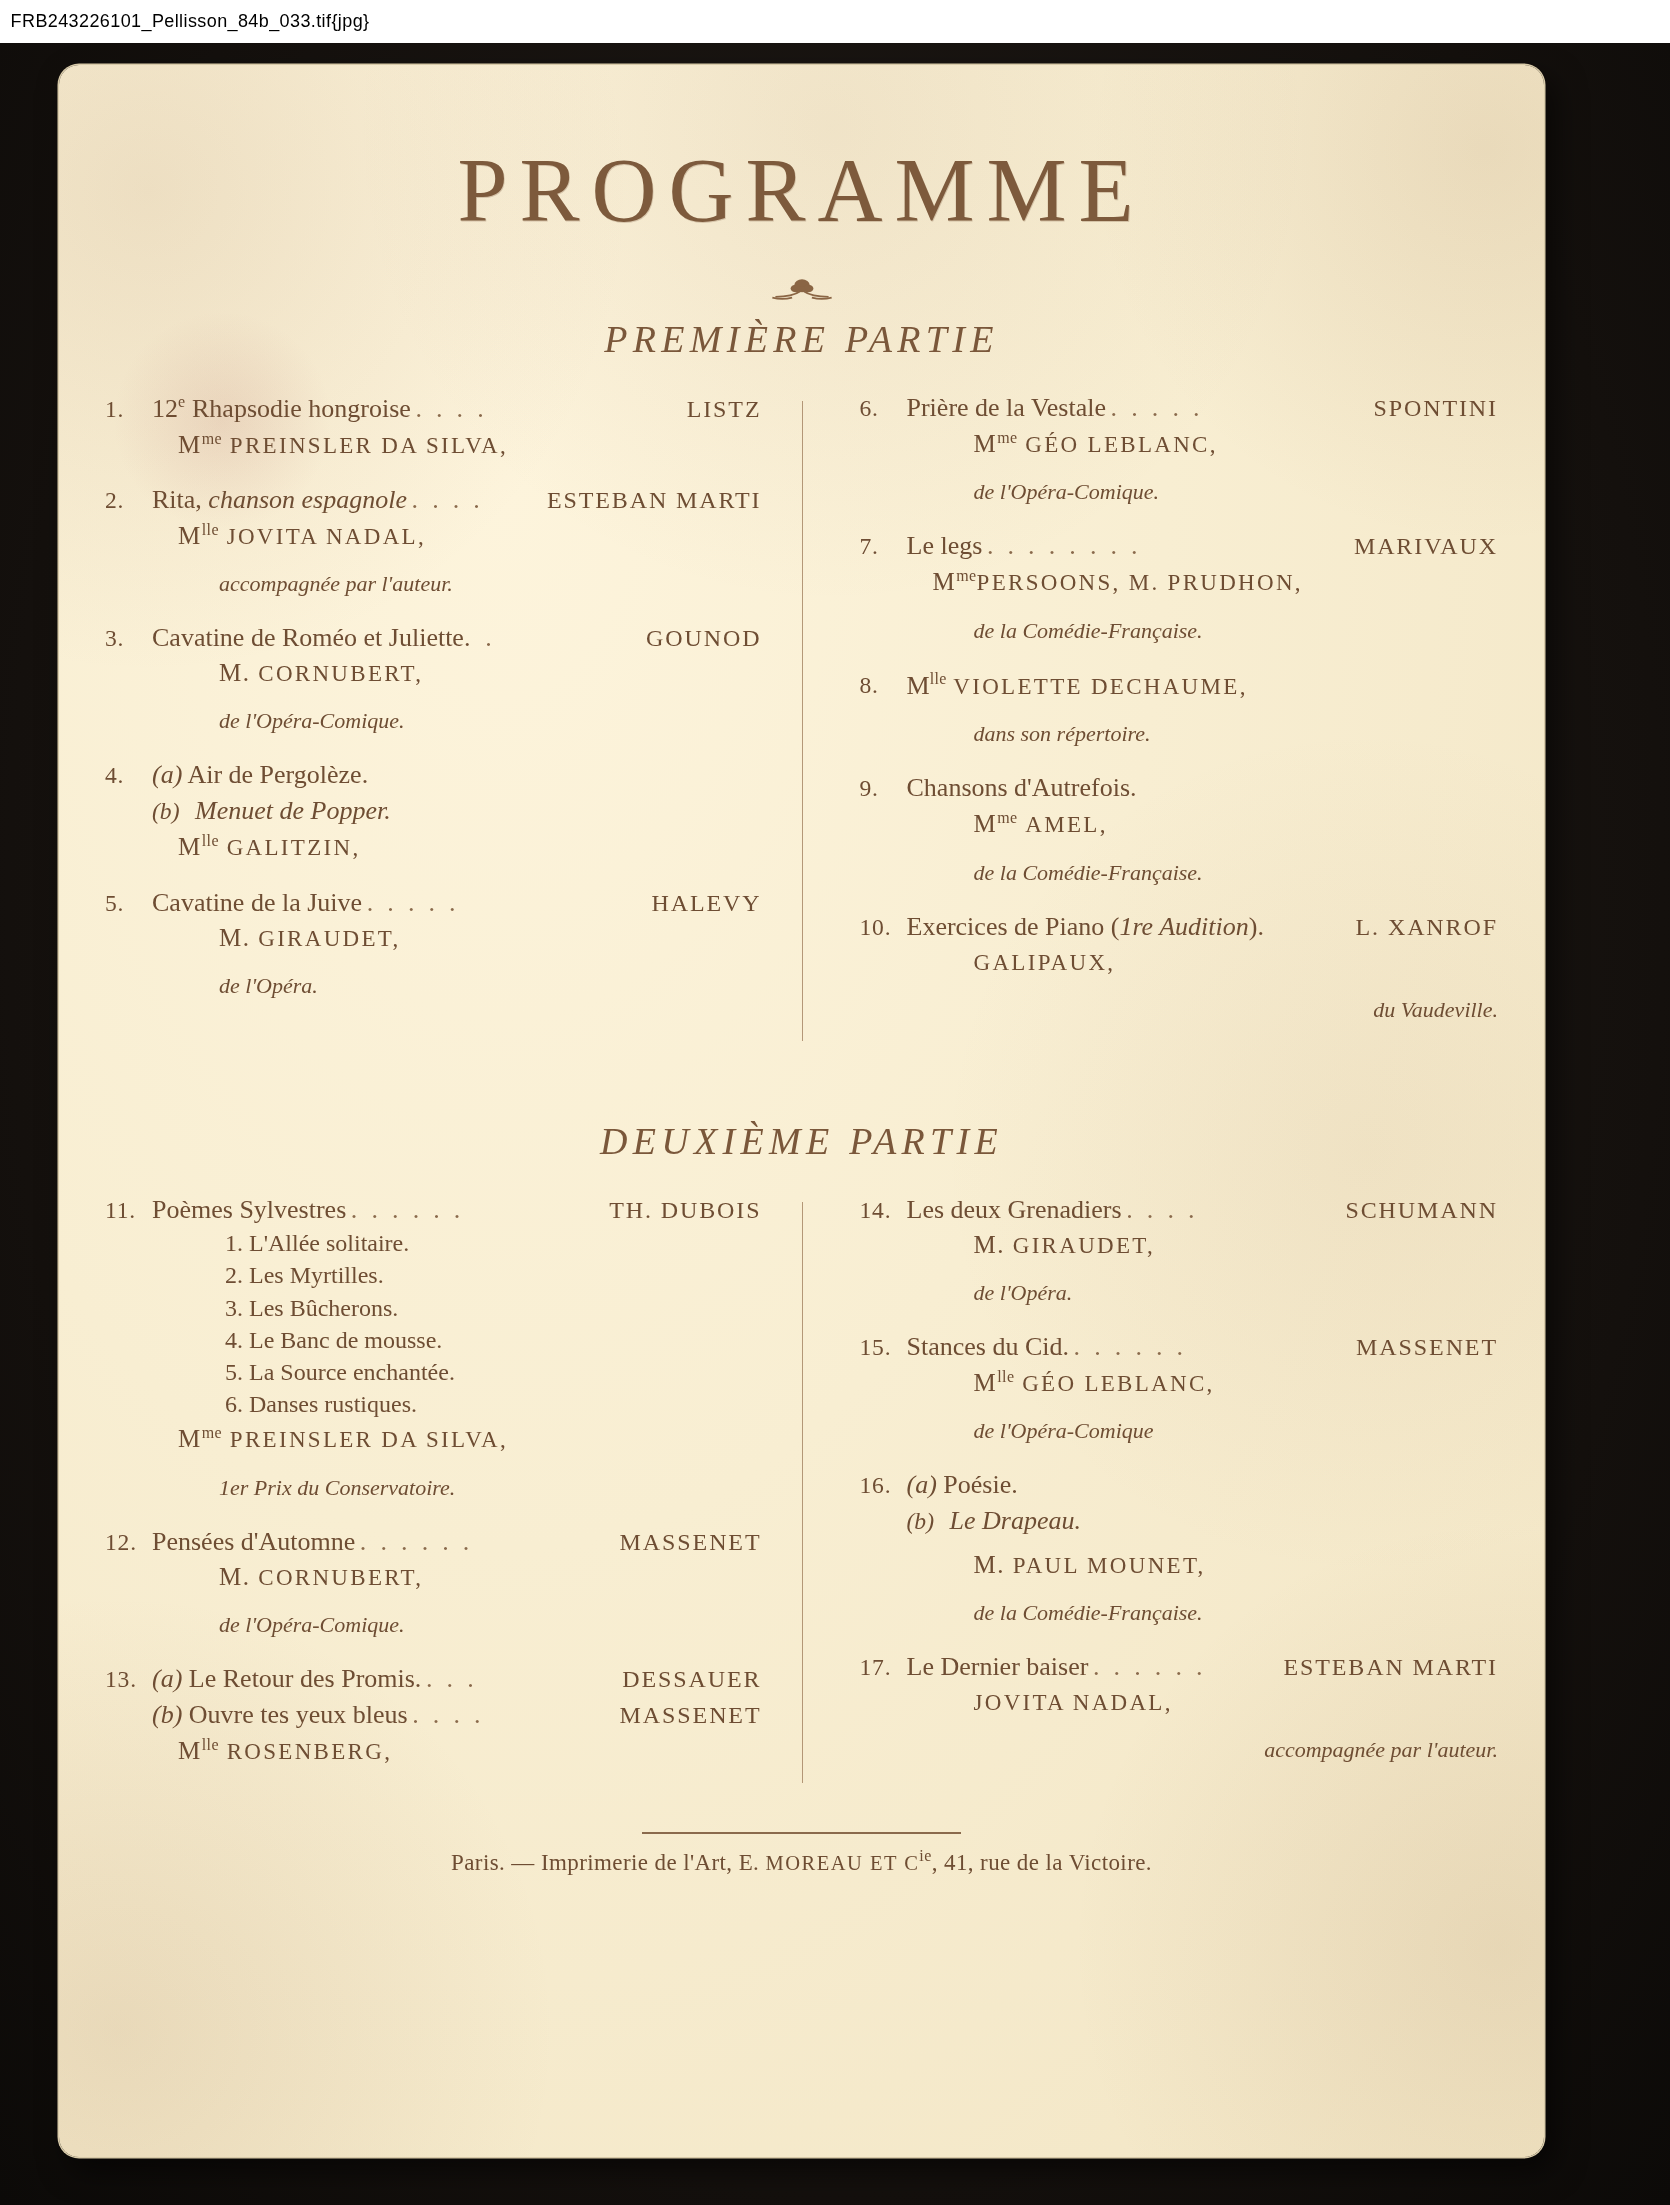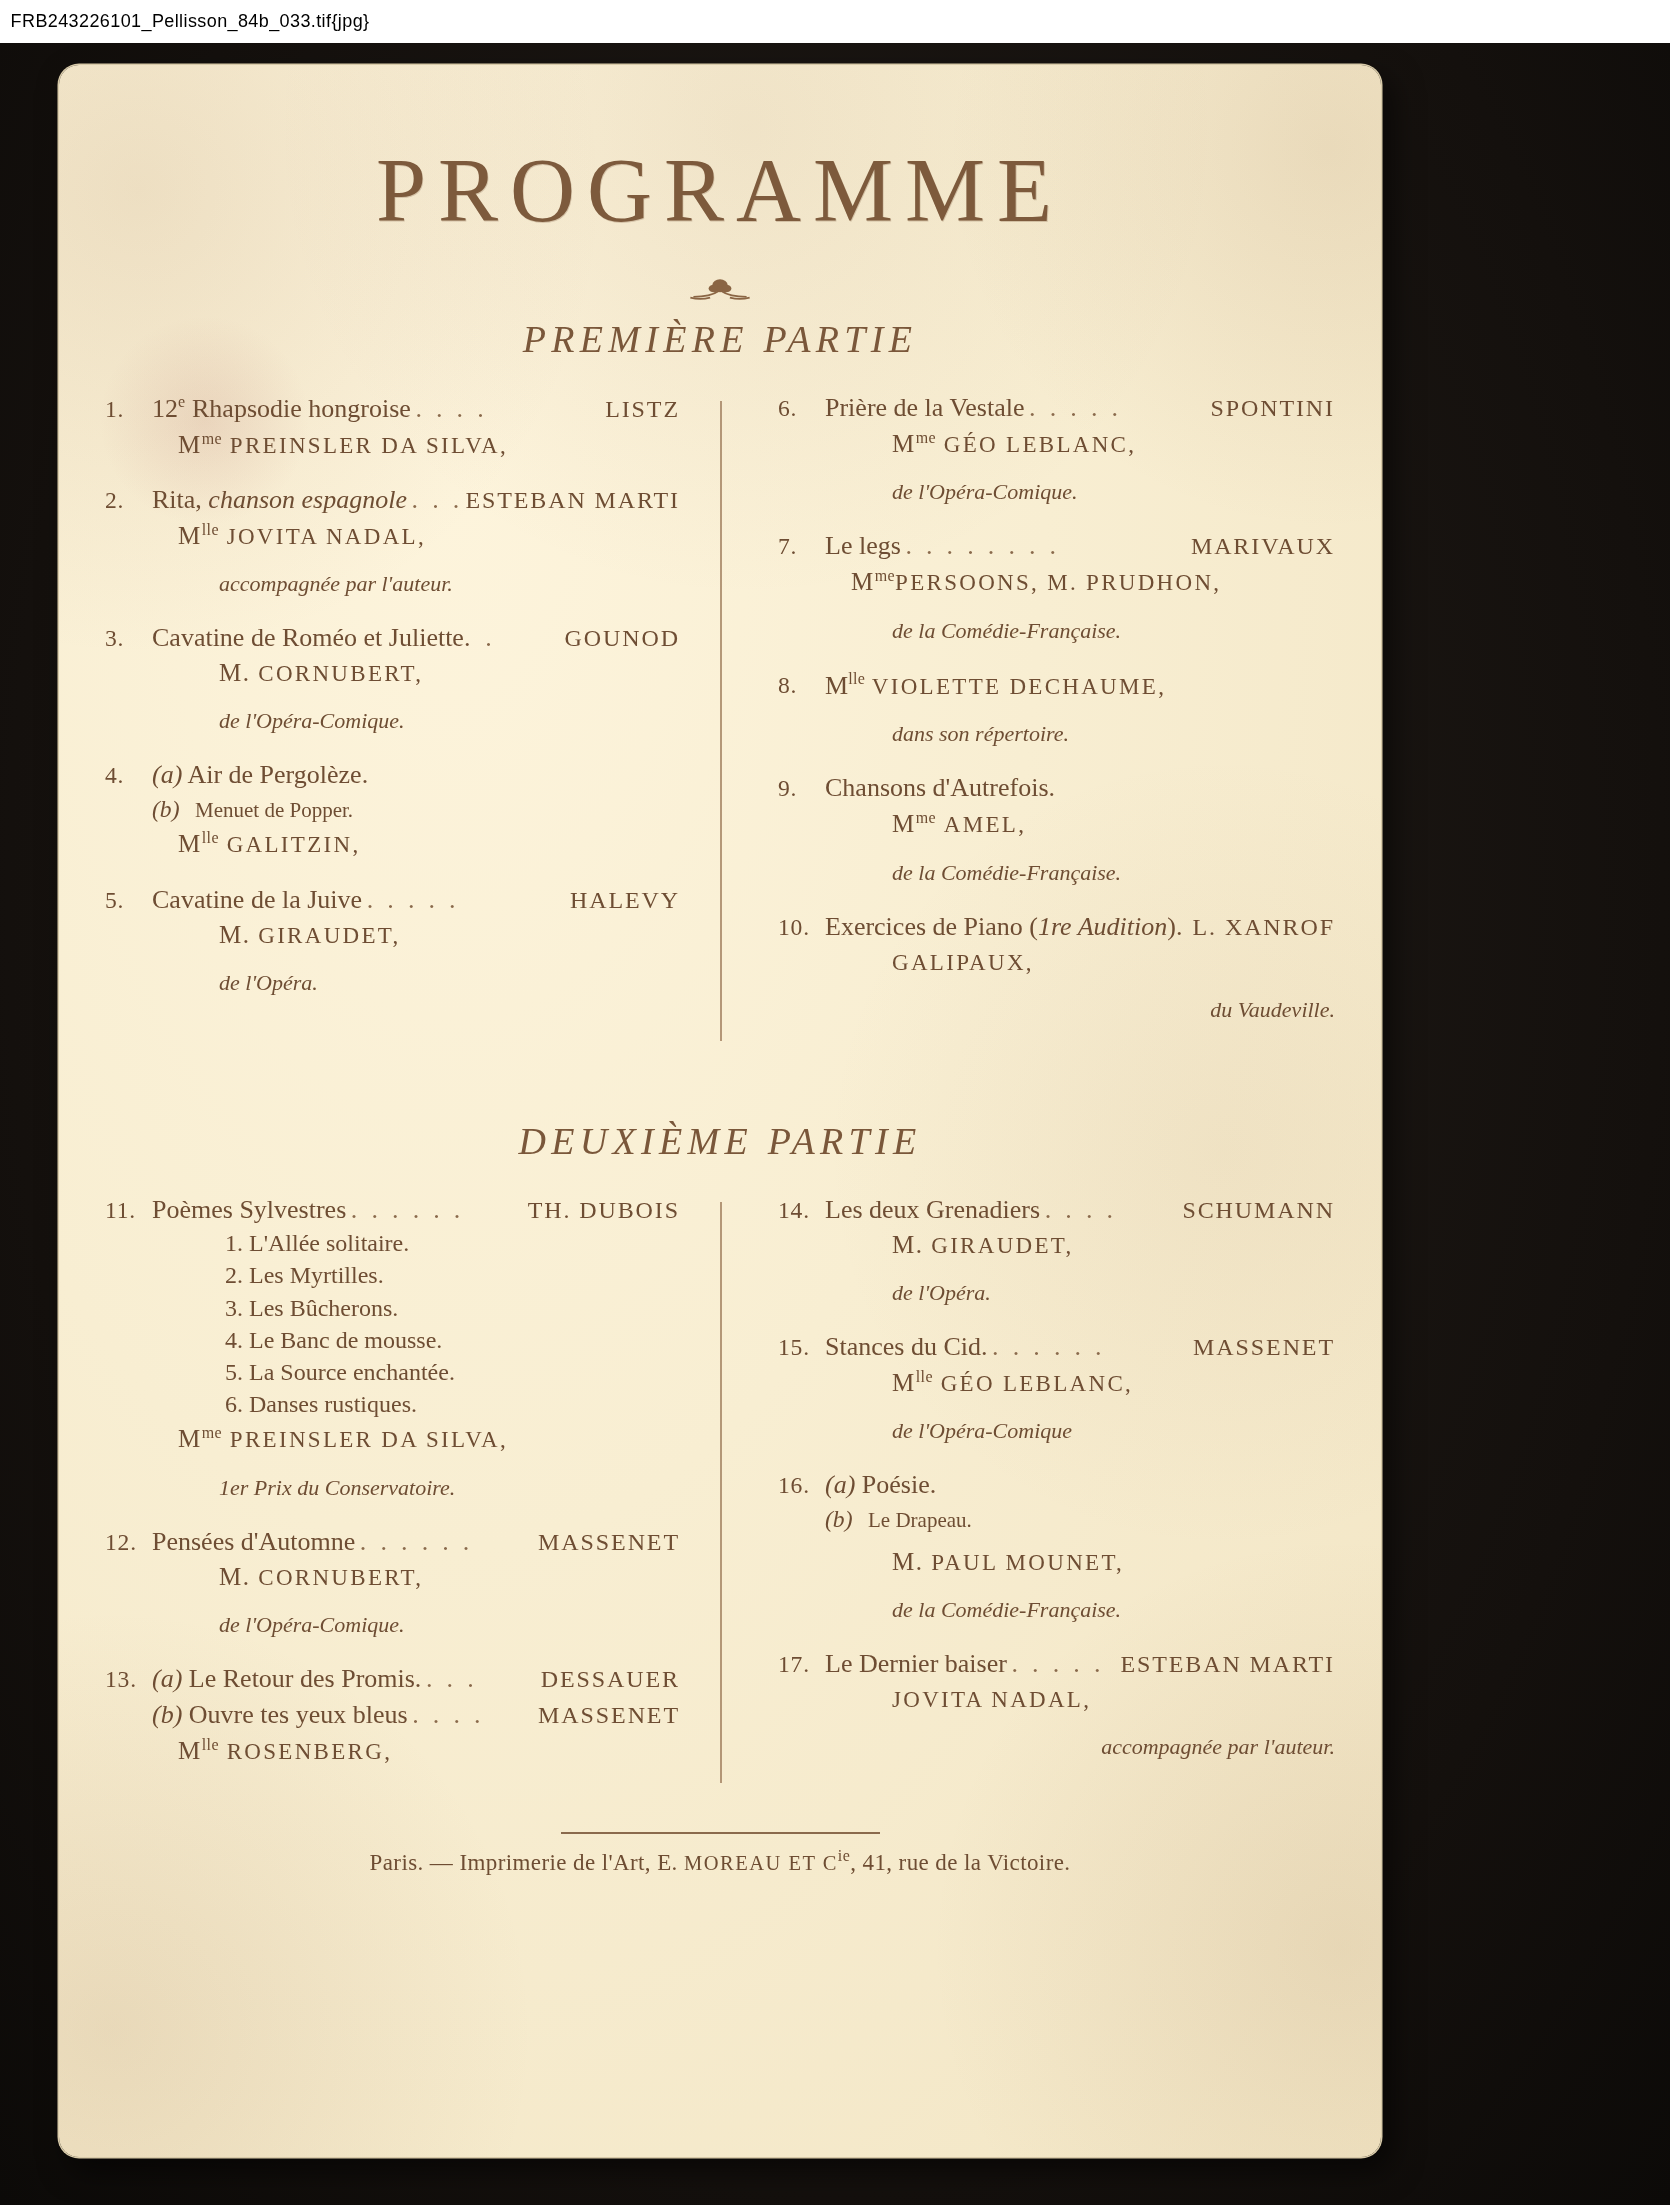--- a/index.html
+++ b/index.html
@@ -40,21 +40,21 @@
     height: 2163px;
     background:
       radial-gradient(ellipse at 50% 40%, #211c18 0%, #14100d 70%, #0c0a08 100%);
   }
 
   
   #card {
     position: absolute;
     left: 59px;
     top: 65px;
-    width: 1322px;
+    width: 1485px;
     height: 2092px;
     background:
       radial-gradient(ellipse at 30% 20%, #fdf4dc 0%, #f8eed2 45%, #f2e5c4 100%);
     border-radius: 20px;
     box-shadow: 0 0 0 1.5px #d9cba9, 10.6px 13.7px 30px rgba(0,0,0,0.55);
     overflow: hidden;
   }
   
   #card::before {
     content: "";
@@ -197,21 +197,21 @@
     white-space: nowrap;
   }
   .ab-row {
     display: flex;
     align-items: baseline;
     white-space: nowrap;
     margin-top: 6px;
     padding-left: 47px;
   }
   .ab-label { width: 43px; flex: 0 0 43px; font-style: italic; font-size: 23.6px; }
-  .ab-text { flex: 1 1 auto; font-size: 21px; }
+  .ab-text { flex: 1 1 auto; font-size: 26px; font-style: italic; }
 
   
   #footer {
     margin-top: 41px;
     text-align: center;
     color: #6e4d33;
     font-size: 23px;
     letter-spacing: 0.4px;
     padding-bottom: 30px;
   }

